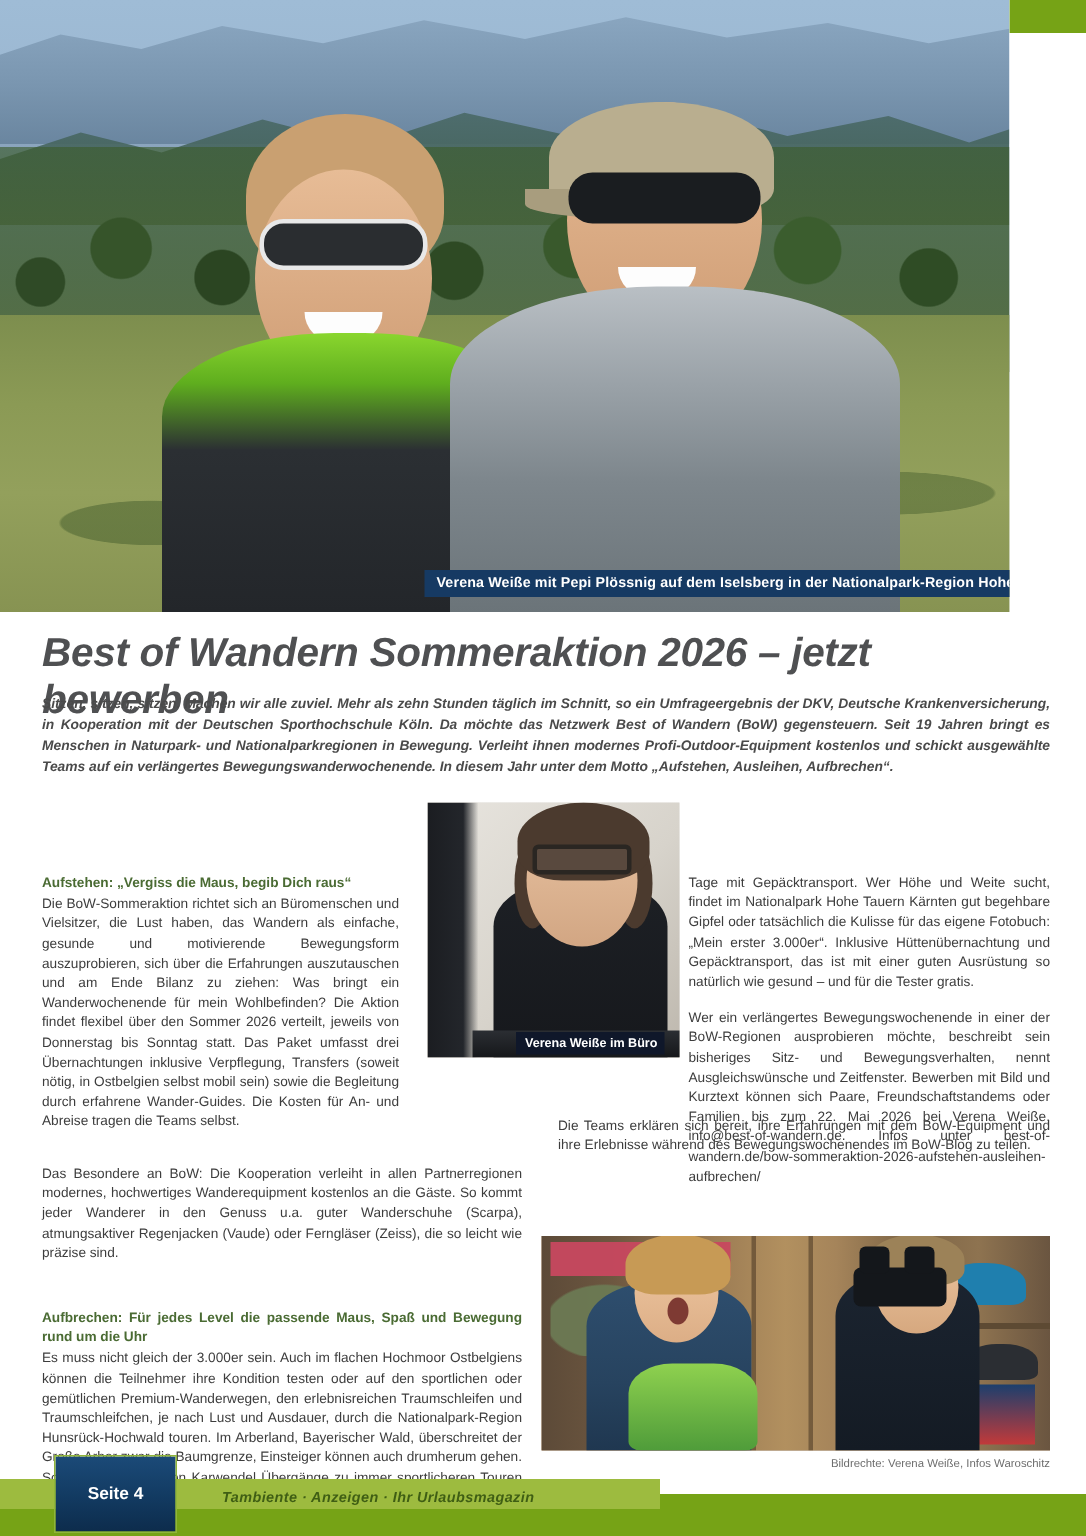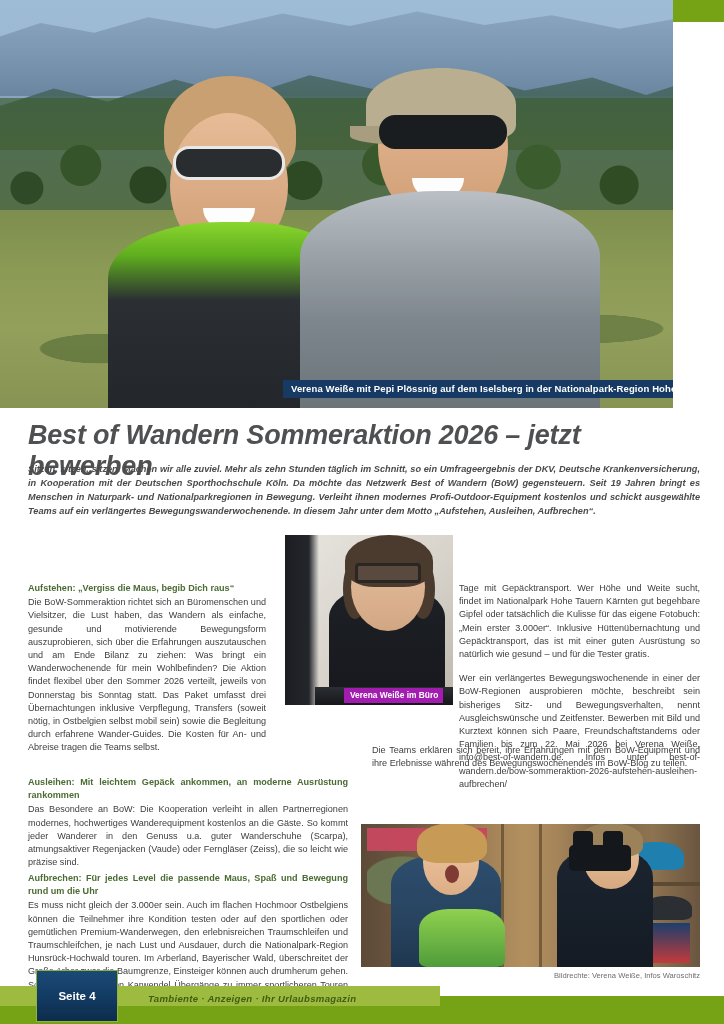--- a/index.html
+++ b/index.html
@@ -173,21 +173,21 @@
   .po-hair2 { position:absolute; left:58px; bottom:86px; width:24px; height:60px;
     border-radius:50%; background:#4b3a2e; }
   .po-hair3 { position:absolute; left:126px; bottom:86px; width:24px; height:60px;
     border-radius:50%; background:#4b3a2e; }
   .po-glasses { position:absolute; left:70px; bottom:122px; width:66px; height:20px;
     border:3px solid #2a2622; border-radius:4px; background:rgba(255,255,255,.08); }
   .po-desk { position:absolute; left:30px; bottom:0; width:140px; height:18px;
     background: linear-gradient(180deg,#2b2e33,#15171a); }
   .office-caption {
     position: absolute; left: 344px; top: 688px;
-    background: #a21caf; color: #fff; font-size: 8.4px; font-weight: 600;
+    background: #0f172a; color: #fff; font-size: 8.4px; font-weight: 600;
     padding: 2px 5px 3px 6px; white-space: nowrap;
   }
 
   
   .photo-shop {
     position: absolute; left: 361px; top: 824px; width: 339px; height: 143px;
     overflow: hidden; background: #8a6a46;
   }
   .ps-wall { position:absolute; inset:0;
     background: linear-gradient(90deg,#5c4a38 0%,#6d5740 14%,#9c7c54 34%,#b2905f 48%,#a5845a 58%,#7d6546 72%,#8e7350 86%,#6a5540 100%); }
@@ -325,21 +325,20 @@
     <span class="p">Die BoW-Sommeraktion richtet sich an Büromenschen und Vielsitzer, die Lust haben, das Wandern als einfache, gesunde und motivierende Bewegungsform auszuprobieren, sich über die Erfahrungen auszutauschen und am Ende Bilanz zu ziehen: Was bringt ein Wanderwochenende für mein Wohlbefinden? Die Aktion findet flexibel über den Sommer 2026 verteilt, jeweils von Donnerstag bis Sonntag statt. Das Paket umfasst drei Übernachtungen inklusive Verpflegung, Transfers (soweit nötig, in Ostbelgien selbst mobil sein) sowie die Begleitung durch erfahrene Wander-Guides. Die Kosten für An- und Abreise tragen die Teams selbst.</span>
   </div>
 
   <div class="col c2a">
     <span class="p">Tage mit Gepäcktransport. Wer Höhe und Weite sucht, findet im Nationalpark Hohe Tauern Kärnten gut begehbare Gipfel oder tatsächlich die Kulisse für das eigene Fotobuch: „Mein erster 3.000er“. Inklusive Hüttenübernachtung und Gepäcktransport, das ist mit einer guten Ausrüstung so natürlich wie gesund – und für die Tester gratis.</span>
     <div class="spacer"></div>
     <span class="p">Wer ein verlängertes Bewegungswochenende in einer der BoW-Regionen ausprobieren möchte, beschreibt sein bisheriges Sitz- und Bewegungsverhalten, nennt Ausgleichswünsche und Zeitfenster. Bewerben mit Bild und Kurztext können sich Paare, Freundschaftstandems oder Familien bis zum 22. Mai 2026 bei Verena Weiße, info@best-of-wandern.de. Infos unter best-of-wandern.de/bow-sommeraktion-2026-aufstehen-ausleihen-aufbrechen/</span>
   </div>
 
   <div class="col c1b">
-    <span class="sub">Ausleihen: Mit leichtem Gepäck ankommen, an moderne Ausrüstung rankommen</span>
     <span class="p">Das Besondere an BoW: Die Kooperation verleiht in allen Partnerregionen modernes, hochwertiges Wanderequipment kostenlos an die Gäste. So kommt jeder Wanderer in den Genuss u.a. guter Wanderschuhe (Scarpa), atmungsaktiver Regenjacken (Vaude) oder Ferngläser (Zeiss), die so leicht wie präzise sind.</span>
   </div>
 
   <div class="col c2b">
     <span class="p">Die Teams erklären sich bereit, ihre Erfahrungen mit dem BoW-Equipment und ihre Erlebnisse während des Bewegungswochenendes im BoW-Blog zu teilen.</span>
   </div>
 
   <div class="col c1c">
     <span class="sub">Aufbrechen: Für jedes Level die passende Maus, Spaß und Bewegung rund um die Uhr</span>
     <span class="p">Es muss nicht gleich der 3.000er sein. Auch im flachen Hochmoor Ostbelgiens können die Teilnehmer ihre Kondition testen oder auf den sportlichen oder gemütlichen Premium-Wanderwegen, den erlebnisreichen Traumschleifen und Traumschleifchen, je nach Lust und Ausdauer, durch die Nationalpark-Region Hunsrück-Hochwald touren. Im Arberland, Bayerischer Wald, überschreitet der Große Arber zwar die Baumgrenze, Einsteiger können auch drumherum gehen. So wie die Silberregion Karwendel Übergänge zu immer sportlicheren Touren bietet und die Schweizer Surselva eine Weitwanderung, sogar für Familien, drei</span>

